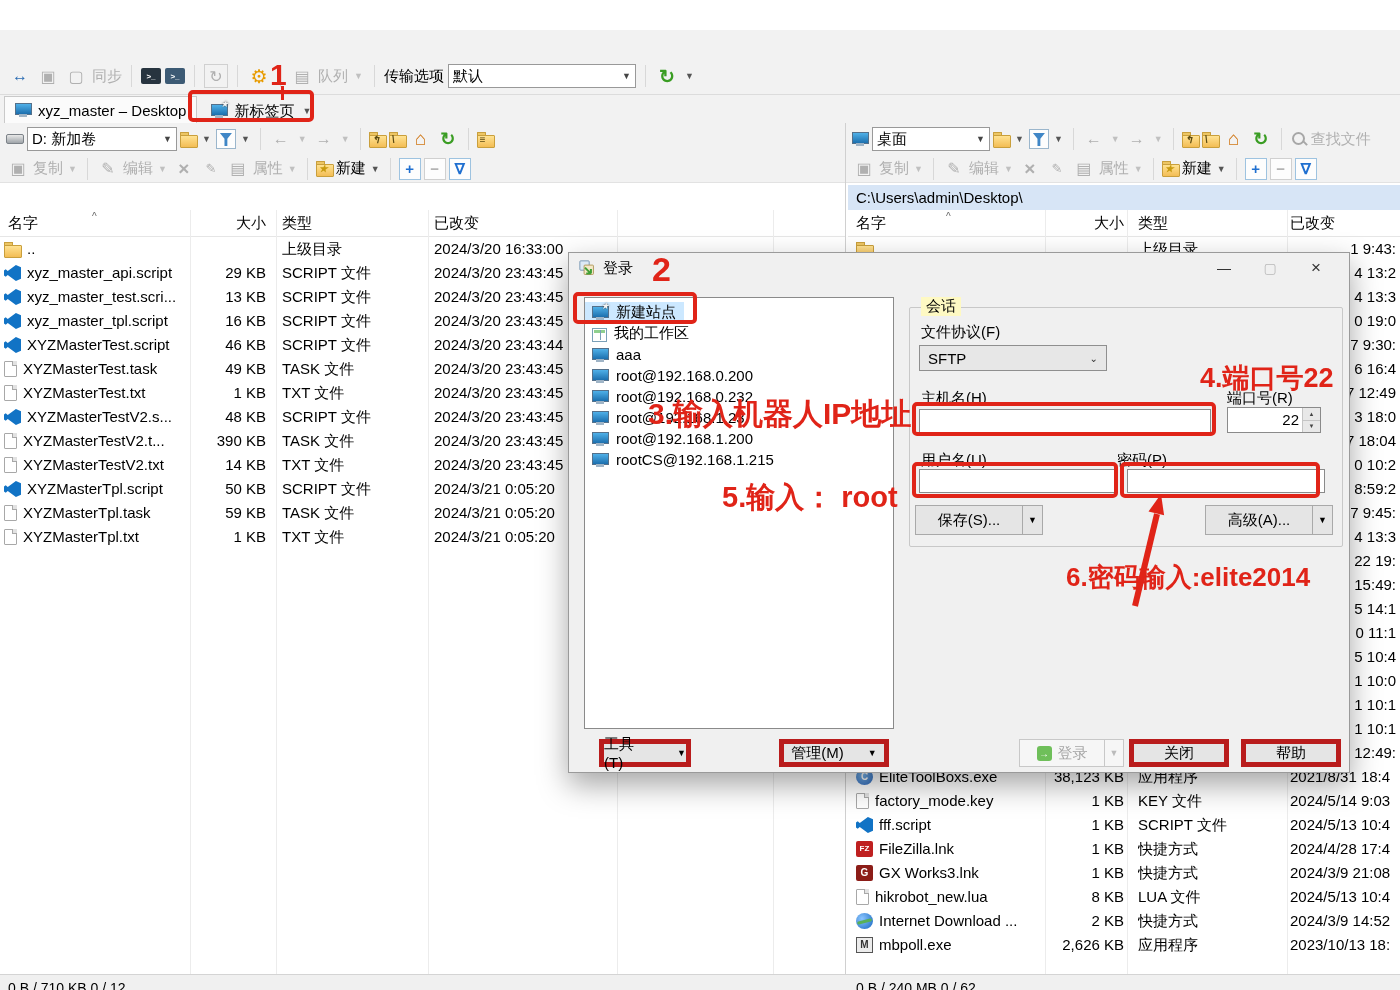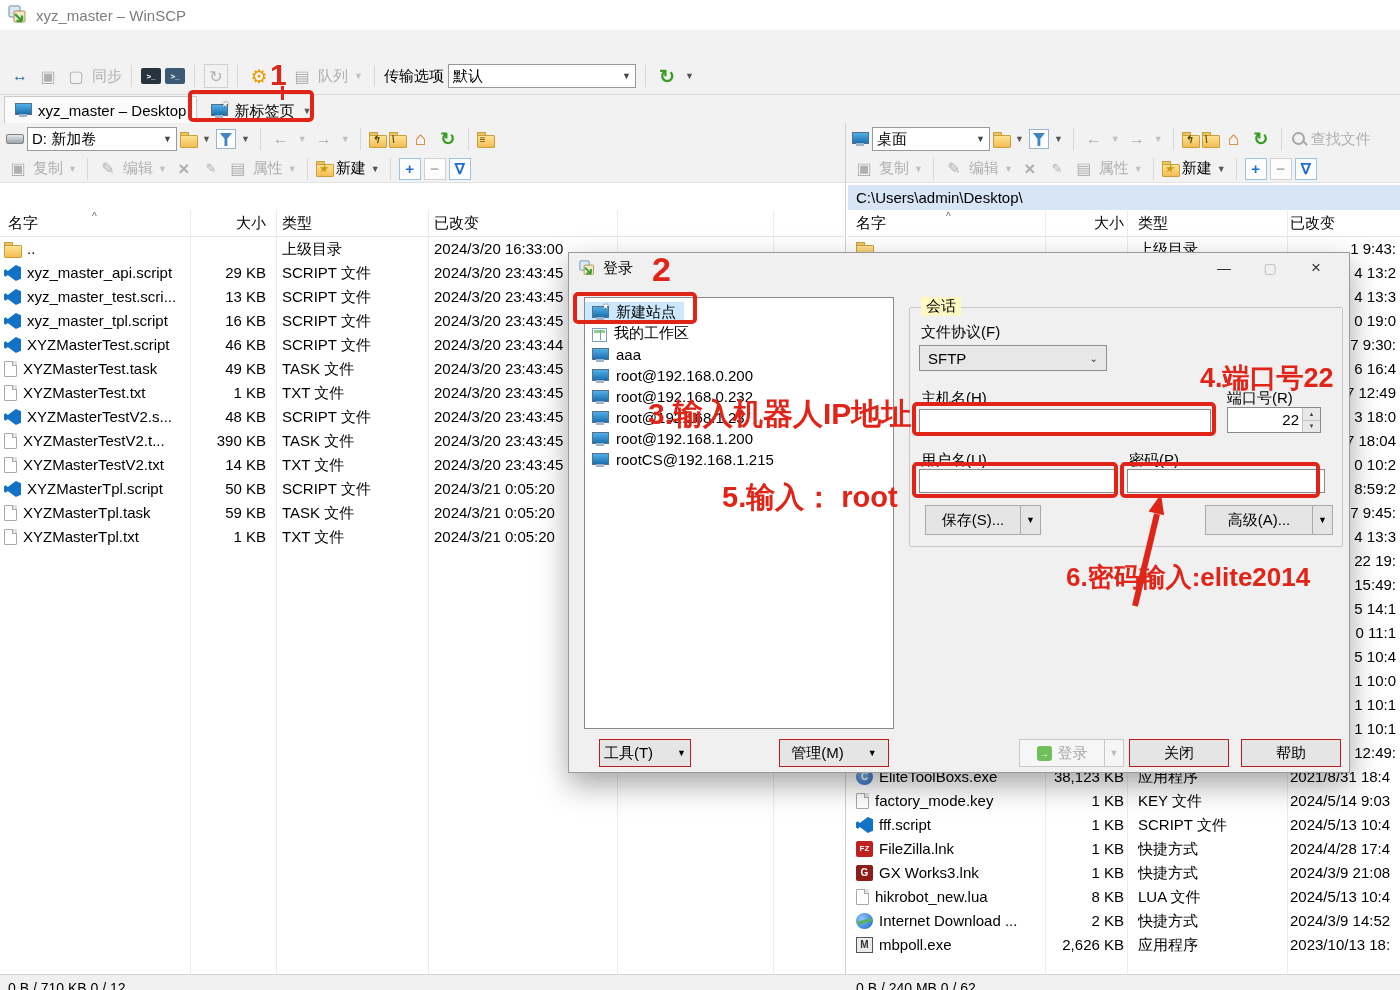--- a/index.html
+++ b/index.html
@@ -158,51 +158,41 @@
   .spinval { flex:1; text-align:right; line-height:24px; font-size:15px; padding-right:3px; }
   .spincol { width:18px; border-left:1px solid #c5c5c5; display:flex; flex-direction:column; }
   .spinbtn { flex:1; background:#e8e8e8; border-bottom:1px solid #c5c5c5; font-size:6px; color:#444;
     display:flex; align-items:center; justify-content:center; }
   .spinbtn:last-child { border-bottom:none; }
   .splitbtn { position:absolute; height:30px; background:#e5e5e5; border:1px solid #a9a9a9;
     display:flex; align-items:center; font-size:15px; }
   .splitbtn .lbl { flex:1; text-align:center; }
   .splitbtn .arr { width:20px; align-self:stretch; border-left:1px solid #a9a9a9; display:flex;
     align-items:center; justify-content:center; font-size:9px; }
-  .footbtn { position:absolute; top:486px; height:28px; background:#e5e5e5; border:1px solid #b91c1c;
+  .footbtn { position:absolute; top:486px; height:28px; background:#e5e5e5; border:5px solid #b91c1c;
     display:flex; align-items:center; justify-content:center; gap:24px; font-size:15px; }
   .footbtn .cc { font-size:9px; }
   .loginbtn { position:absolute; left:450px; top:486px; width:86px; height:28px; background:#f6f6f6;
     border:1px solid #c8c8c8; color:#a5a5a5; display:flex; align-items:center; justify-content:center;
     gap:6px; font-size:15px; }
   .loginico { width:15px; height:15px; background:#6fbf5a; border-radius:3px; color:#fff; font-size:10px;
     line-height:15px; text-align:center; }
   .loginarr { position:absolute; left:535px; top:486px; width:20px; height:28px; background:#f6f6f6;
     border:1px solid #c8c8c8; color:#bbb; font-size:9px; display:flex; align-items:center; justify-content:center; }
 
   
   #annotations { position:absolute; inset:0; z-index:30; pointer-events:none; }
   .ann { position:absolute; color:#e02418; font-weight:bold; }
   .annbox { position:absolute; border:4px solid #e02418; border-radius:5px; }
 </style>
 </head>
 <body>
 
 <div id="app">
 
-  <div class="titlebar">
-    <span style="display:inline-flex">
-      <svg width="20" height="20" viewBox="0 0 20 20">
-        <rect x="1" y="1" width="11" height="11" rx="1" fill="#dce9f5" stroke="#6b8cab"></rect>
-        <rect x="6" y="6" width="11" height="11" rx="1" fill="#f4e9c8" stroke="#a98f4e"></rect>
-        <path d="M7 9 L14 16 M14 16 L14 10.5 M14 16 L8.5 16" stroke="#3f9e35" stroke-width="2.4" fill="none"></path>
-      </svg>
-    </span>
-    <span class="titletext">xyz_master – WinSCP</span>
-  </div>
 
   <div class="menubar">
 
   <span class="menuitem"></span>
       <span class="menuitem"></span>
       <span class="menuitem"></span>
       <span class="menuitem"></span>
       <span class="menuitem"></span>
       <span class="menuitem"></span>
       <span class="menuitem"></span>
@@ -863,24 +853,24 @@
     <span class="spinval">22</span>
     <span class="spincol">
       <span class="spinbtn">▲</span>
       <span class="spinbtn">▼</span>
     </span>
   </div>
 
   <div class="flabel" style="left:352px;top:198px">用户名(U)</div>
   <input class="tinput" style="left: 350px; top: 216px; width: 196px;" value="">
 
-  <div class="flabel" style="left:560px;top:198px">密码(P)</div>
+  <div class="flabel" style="left:548px;top:198px">密码(P)</div>
   <input class="tinput" style="left: 558px; top: 216px; width: 198px;" value="">
 
-  <div class="splitbtn" style="left:356px;top:252px;width:116px">
+  <div class="splitbtn" style="left:346px;top:252px;width:128px">
     <span class="lbl">保存(S)...</span>
     <span class="arr">▼</span>
   </div>
   <div class="splitbtn" style="left:636px;top:252px;width:128px">
     <span class="lbl">高级(A)...</span>
     <span class="arr">▼</span>
   </div>
 
   <div class="footbtn" style="left:30px;width:92px">
     <span>工具(T)</span>

